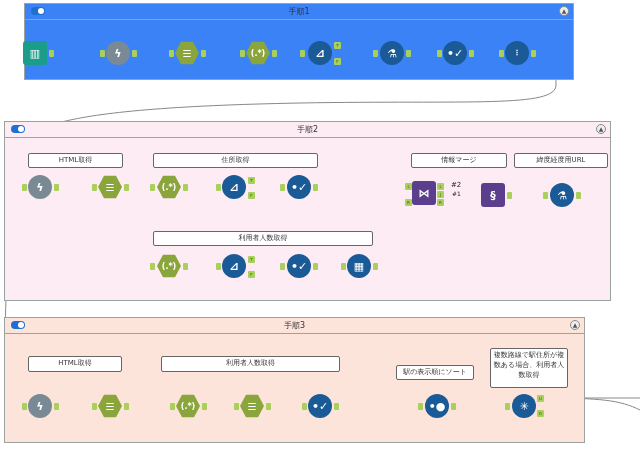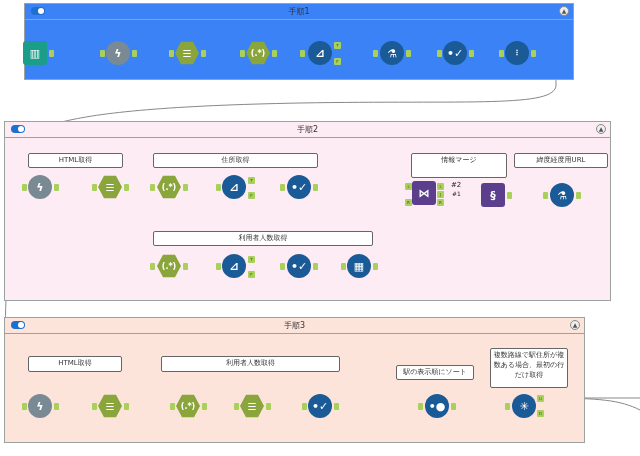--- a/index.html
+++ b/index.html
@@ -128,21 +128,21 @@
   </div>
 <div class="anc" style="left:469px;top:50px;"></div>
 <div class="anc" style="left:499px;top:50px;"></div>
 <div class="tool circ-blue" style="left:505px;top:41px;font-size:7px;">
     <span>⋮</span>
   </div>
 <div class="anc" style="left:531px;top:50px;"></div>
 
 <div class="comment" style="left:28px;top:153px;width:95px;height:15px;">HTML取得</div>
 <div class="comment" style="left:153px;top:153px;width:165px;height:15px;">住所取得</div>
-<div class="comment" style="left:411px;top:153px;width:96px;height:25px;">情報マージ</div>
+<div class="comment" style="left:411px;top:153px;width:96px;height:15px;">情報マージ</div>
 <div class="comment" style="left:514px;top:153px;width:94px;height:15px;">緯度経度用URL</div>
 <div class="comment" style="left:153px;top:231px;width:220px;height:15px;">利用者人数取得</div>
 
 <div class="anc" style="left:22px;top:184px;"></div>
 <div class="tool circ-gray" style="left:28px;top:175px;">
     <span>ϟ</span>
   </div>
 <div class="anc" style="left:54px;top:184px;"></div>
 <div class="anc" style="left:92px;top:184px;"></div>
 <div class="tool hex" style="left:98px;top:175px;">
@@ -204,21 +204,21 @@
 <div class="anc" style="left:313px;top:263px;"></div>
 <div class="anc" style="left:341px;top:263px;"></div>
 <div class="tool circ-blue" style="left:347px;top:254px;">
     <span>▦</span>
   </div>
 <div class="anc" style="left:373px;top:263px;"></div>
 
 <div class="comment" style="left:28px;top:356px;width:94px;height:16px;">HTML取得</div>
 <div class="comment" style="left:161px;top:356px;width:179px;height:16px;">利用者人数取得</div>
 <div class="comment" style="left:396px;top:365px;width:78px;height:15px;">駅の表示順にソート</div>
-<div class="comment ml" style="left:490px;top:348px;width:78px;height:40px;">複数路線で駅住所が複数ある場合、最初の行だけ取得</div>
+<div class="comment ml" style="left:490px;top:348px;width:78px;height:40px;">複数路線で駅住所が複数ある場合、利用者人数取得</div>
 
 <div class="anc" style="left:22px;top:403px;"></div>
 <div class="tool circ-gray" style="left:28px;top:394px;">
     <span>ϟ</span>
   </div>
 <div class="anc" style="left:54px;top:403px;"></div>
 <div class="anc" style="left:92px;top:403px;"></div>
 <div class="tool hex" style="left:98px;top:394px;">
     <span style="font-size:10px">☰</span>
   </div>

